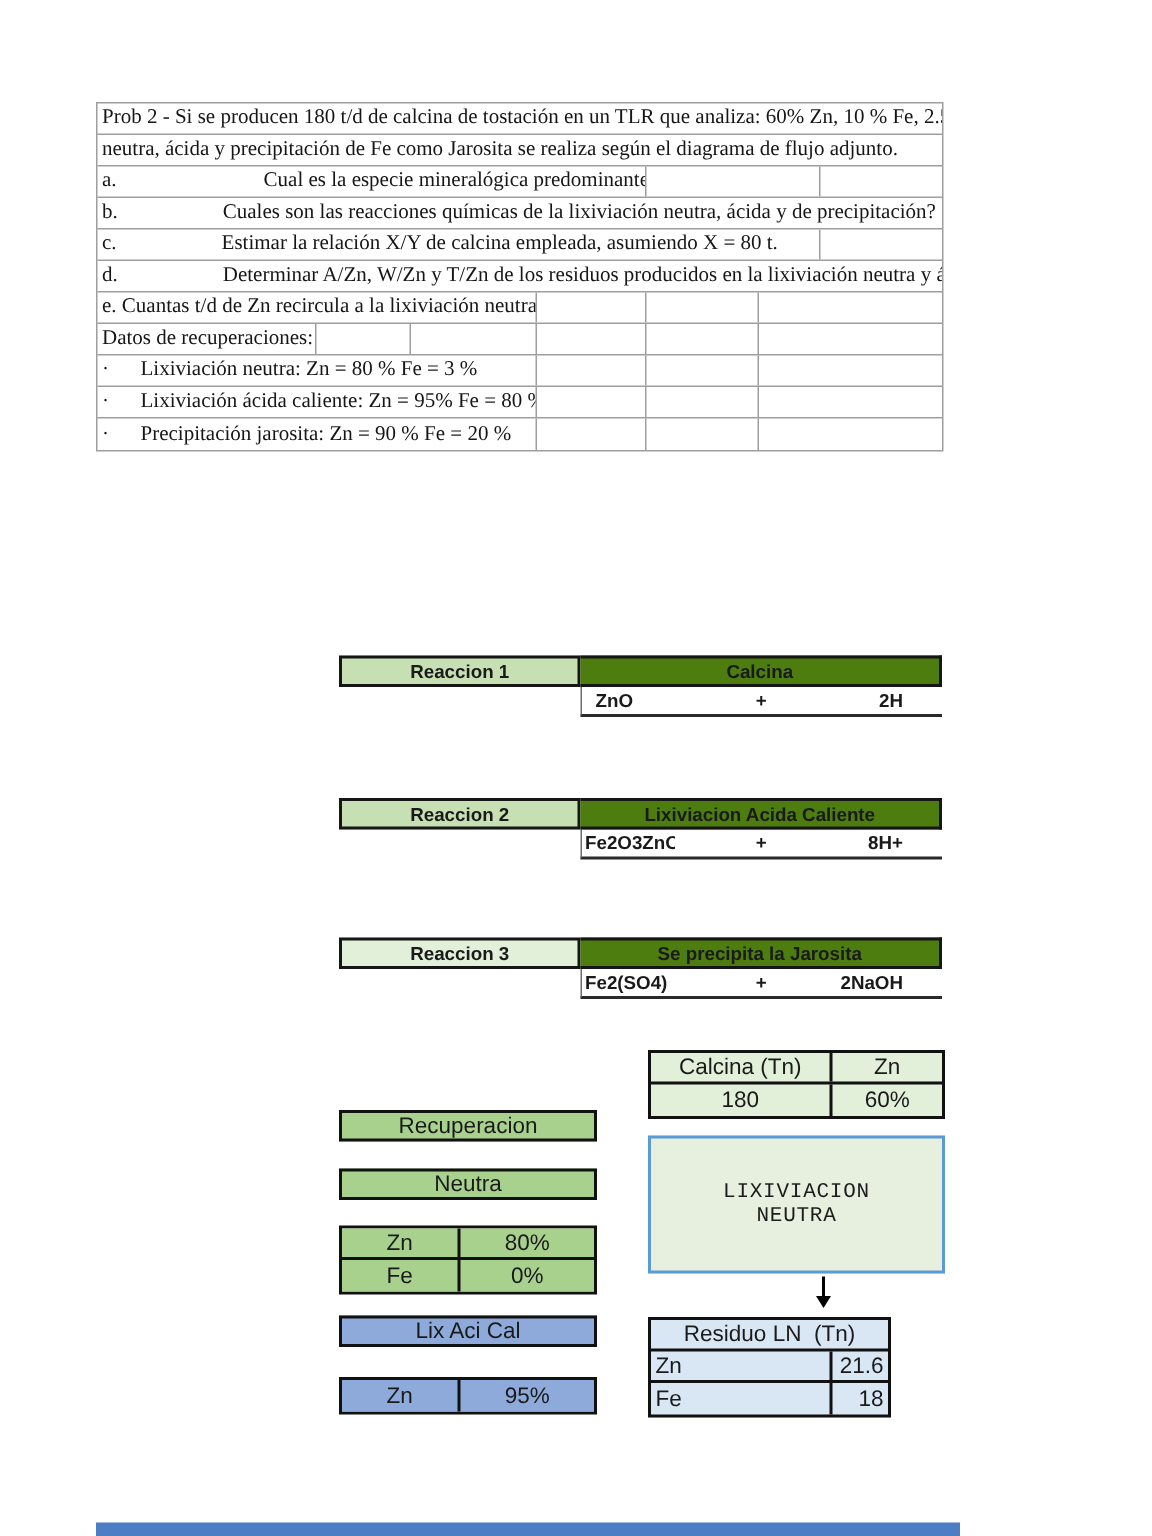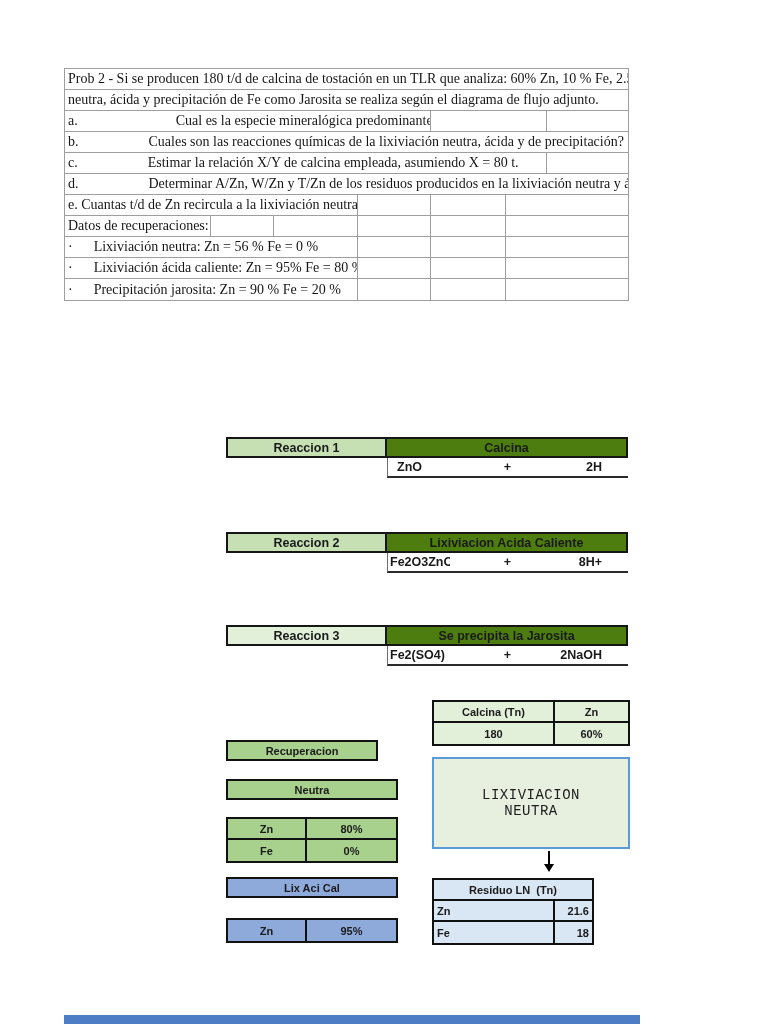--- a/index.html
+++ b/index.html
@@ -25,21 +25,21 @@
   .rx-title { width: 241px; border: 2px solid #161616; border-left: none;
               display: flex; align-items: center; justify-content: center; background: #4d7c0f; }
   .rx-eq { margin-left: 161px; width: 241px; height: 20px; display: flex; align-items: center;
            border-left: 1px solid #6e6e6e; border-bottom: 2px solid #2a2a2a; }
   .rx-t1 { width: 90px; padding-left: 9px; white-space: nowrap; overflow: hidden; }
   .rx-t1 .clip { display: inline-block; max-width: 60px; overflow: hidden; white-space: nowrap; vertical-align: bottom; }
   .rx-op { width: 60px; text-align: center; }
   .rx-t2 { width: 91px; text-align: right; padding-right: 26px; }
 
   
-  .bold12 { font-size: 11px; font-weight: 700; }
+  .bold12 { font-size: 15px; font-weight: 400; }
   .bar { height: 21px; border: 2px solid #111; display: flex; align-items: center; justify-content: center; }
   .green { background: #a9d18e; }
   .blue  { background: #8eaadb; }
   .kv { border: 2px solid #111; }
   .kv .krow { display: flex; height: 21px; border-bottom: 2px solid #111; }
   .kv .krow:last-child { border-bottom: none; }
   .kv .k { width: 79px; border-right: 2px solid #111; display: flex; align-items: center; justify-content: center; }
   .kv .v { flex: 1; display: flex; align-items: center; justify-content: center; }
 
   .ctable { left: 432px; top: 700px; width: 198px; border: 2px solid #111; background: #e2efd9; }
@@ -100,21 +100,21 @@
   </div>
   <div class="prow">
     <div class="pcell" style="width:146px">Datos de recuperaciones:</div>
     <div class="pcell" style="width:63px"></div>
     <div class="pcell" style="width:84px"></div>
     <div class="pcell" style="width:73px"></div>
     <div class="pcell" style="width:75px"></div>
     <div class="pcell" style="flex:1"></div>
   </div>
   <div class="prow">
-    <div class="pcell" style="width:293px">·      Lixiviación neutra: Zn = 56 % Fe = 0 %</div>
+    <div class="pcell" style="width:293px">·      Lixiviación neutra: Zn = 80 % Fe = 3 %</div>
     <div class="pcell" style="width:73px"></div>
     <div class="pcell" style="width:75px"></div>
     <div class="pcell" style="flex:1"></div>
   </div>
   <div class="prow">
     <div class="pcell" style="width:293px">·      Lixiviación ácida caliente: Zn = 95% Fe = 80 %</div>
     <div class="pcell" style="width:73px"></div>
     <div class="pcell" style="width:75px"></div>
     <div class="pcell" style="flex:1"></div>
   </div>
@@ -166,21 +166,21 @@
   <div class="crow hdr">
     <div class="c1">Calcina (Tn)</div>
     <div class="c2">Zn</div>
   </div>
   <div class="crow">
     <div class="c1">180</div>
     <div class="c2">60%</div>
   </div>
 </div>
 
-<div class="abs bar green bold12" style="left:226px; top:740px; width:152px">
+<div class="abs bar green bold12" style="left:226px; top:740px; width:172px">
   <span>Recuperacion</span>
 </div>
 <div class="abs bar green bold12" style="left:226px; top:779px; width:172px">
   <span>Neutra</span>
 </div>
 <div class="abs kv bold12" style="left:226px; top:817px; width:172px">
   <div class="krow green">
     <div class="k">Zn</div>
     <div class="v">80%</div>
   </div>

